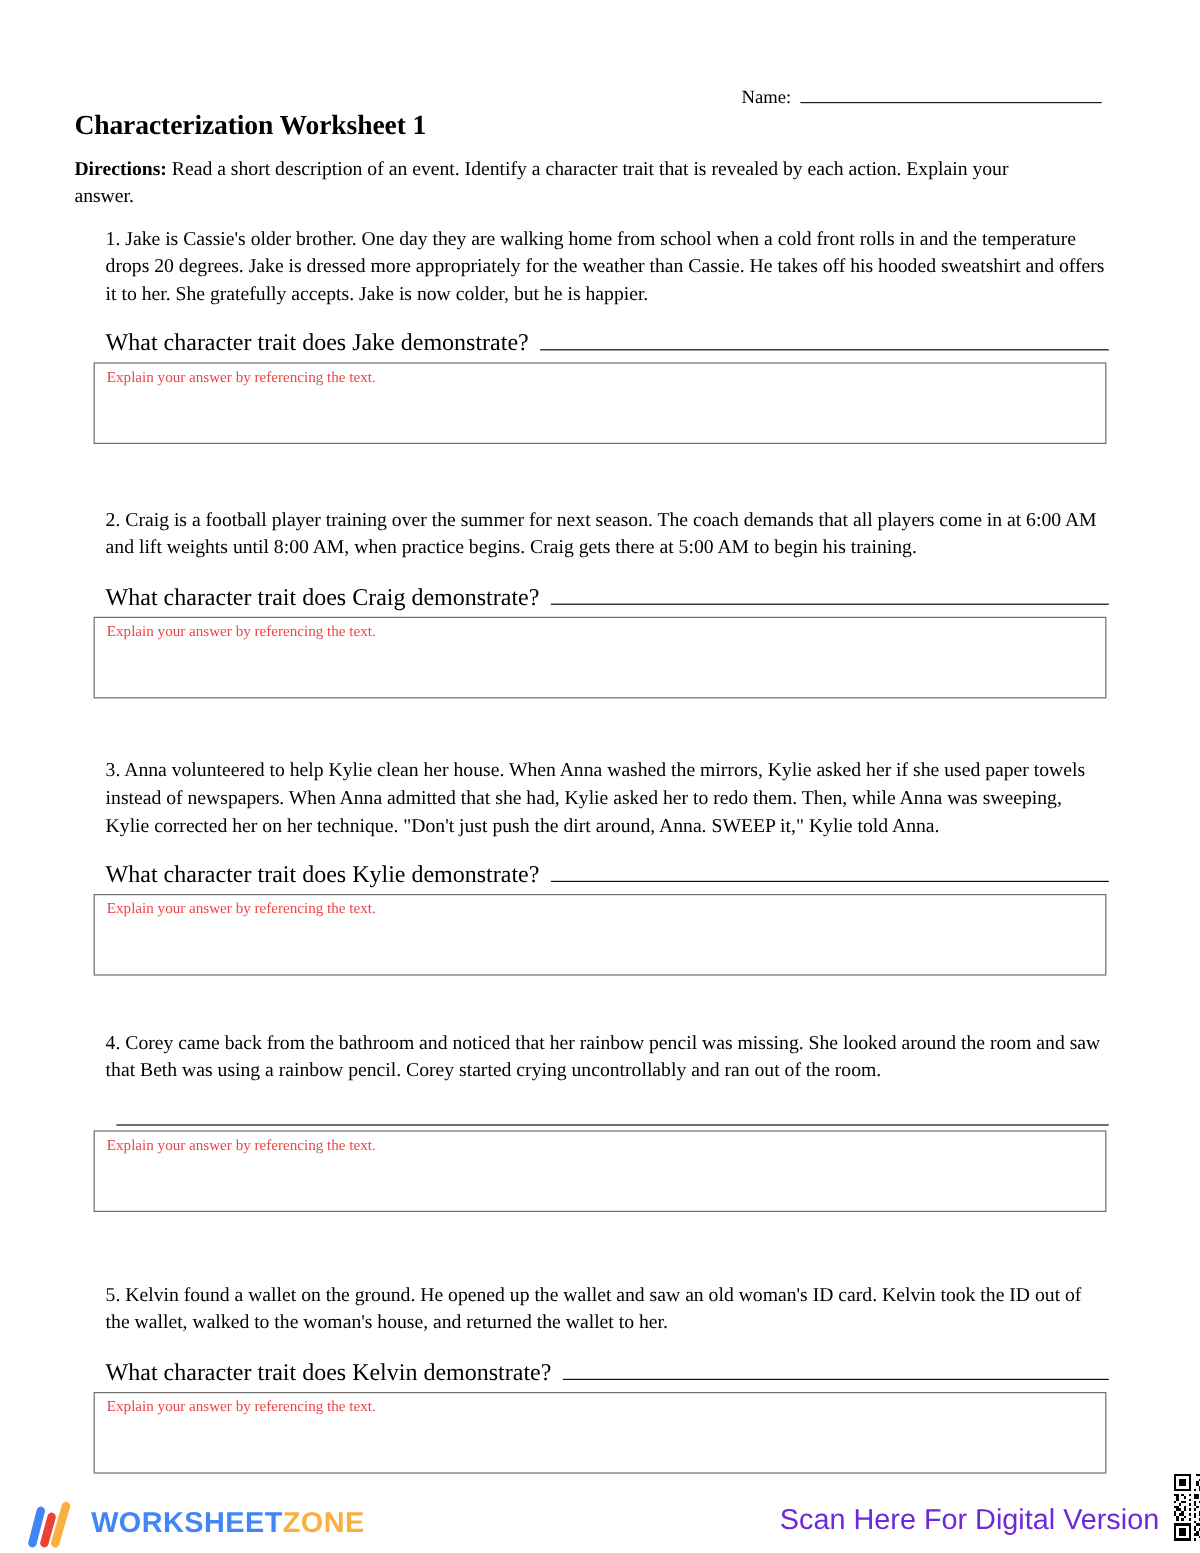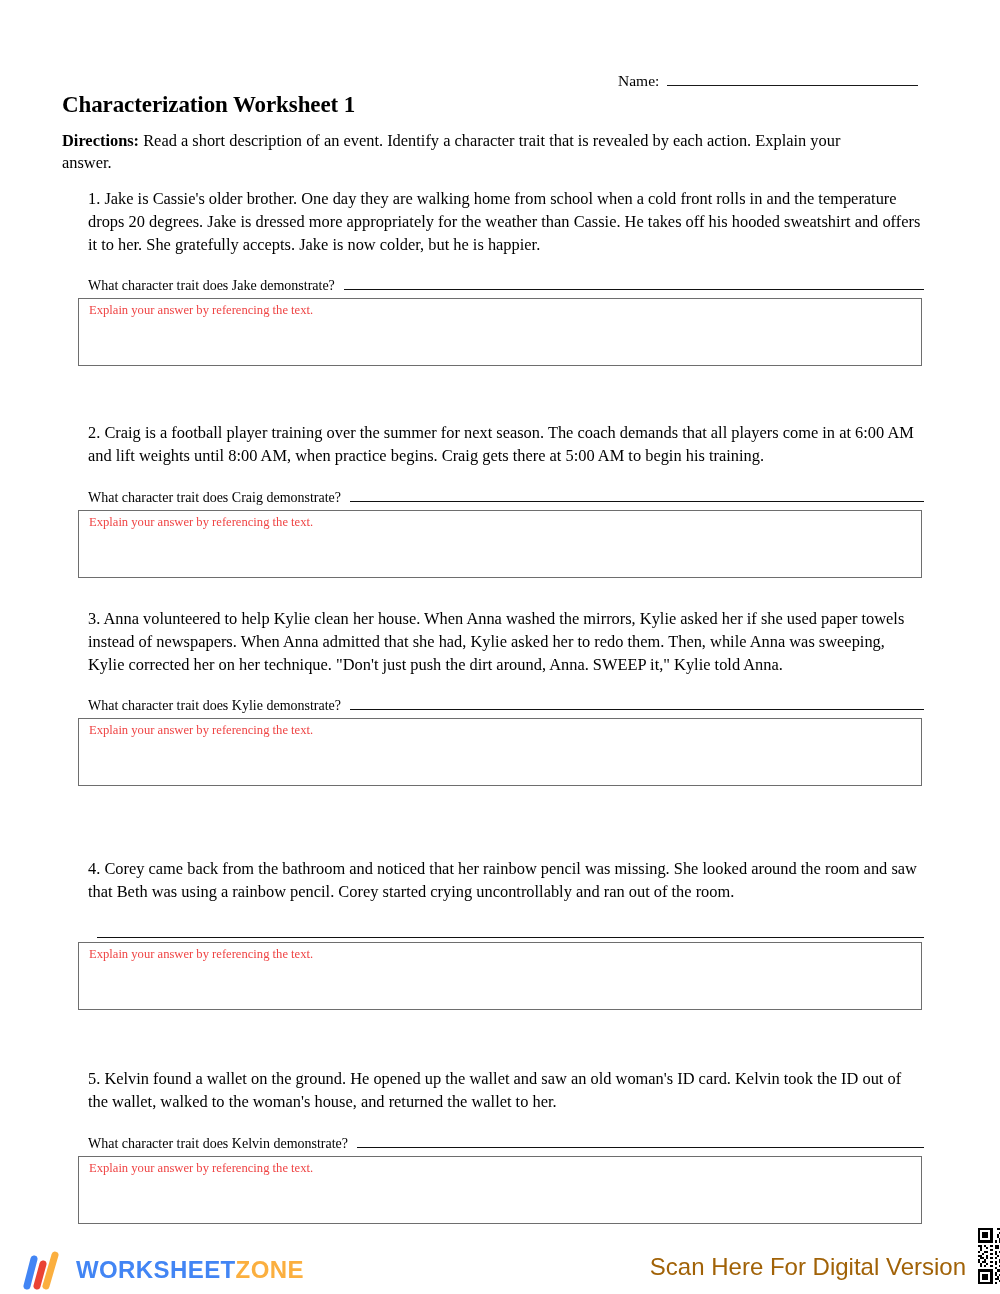--- a/index.html
+++ b/index.html
@@ -71,21 +71,21 @@
     font-size: 16.4px;
     line-height: 1.39;
     text-align: left;
   }
 
   .prompt-row {
     margin: 19px 0 0 26px;
     width: 836px;
     display: flex;
     align-items: baseline;
-    font-size: 14px;
+    font-size: 20px;
   }
   .prompt-label { white-space: nowrap; }
   .prompt-rule {
     flex: 1 1 auto;
     margin-left: 9px;
     border-bottom: 1.1px solid #111111;
     height: 14px;
   }
 
   .answer-box {
@@ -129,21 +129,21 @@
   }
   .logo-text .w1 { color: #4285f4; }
   .logo-text .w2 { color: #fbaf3f; }
 
   .scan-text {
     position: absolute;
     right: 78px;
     bottom: 13px;
     font-family: "Liberation Sans", "DejaVu Sans", sans-serif;
     font-size: 24px;
-    color: #a16207;
+    color: #6d28d9;
     white-space: nowrap;
   }
   .qr {
     position: absolute;
     right: 8px;
     bottom: 8px;
     width: 60px;
     height: 60px;
   }
 </style>
@@ -178,21 +178,21 @@
     <p class="qtext">2.  Craig is a football player training over the summer for next season.  The coach demands that all players come in at 6:00 AM and lift weights until 8:00 AM, when practice begins.  Craig gets there at 5:00 AM to begin his training.</p>
     <div class="prompt-row">
       <span class="prompt-label">What character trait does Craig demonstrate?</span>
       <span class="prompt-rule"></span>
     </div>
     <div class="answer-box">
       <div class="answer-hint">Explain your answer by referencing the text.</div>
     </div>
   </div>
 
-  <div class="qblock" id="q2" style="top: 608px;">
+  <div class="qblock" id="q2" style="top: 631px;">
     <p class="qtext">3. Anna volunteered to help Kylie clean her house.  When Anna washed the mirrors, Kylie asked her if she used paper towels instead of newspapers.  When Anna admitted that she had, Kylie asked her to redo them.  Then, while Anna was sweeping, Kylie corrected her on her technique.  "Don't just push the dirt around, Anna.  SWEEP it," Kylie told Anna.</p>
     <div class="prompt-row">
       <span class="prompt-label">What character trait does Kylie demonstrate?</span>
       <span class="prompt-rule"></span>
     </div>
     <div class="answer-box">
       <div class="answer-hint">Explain your answer by referencing the text.</div>
     </div>
   </div>
 

